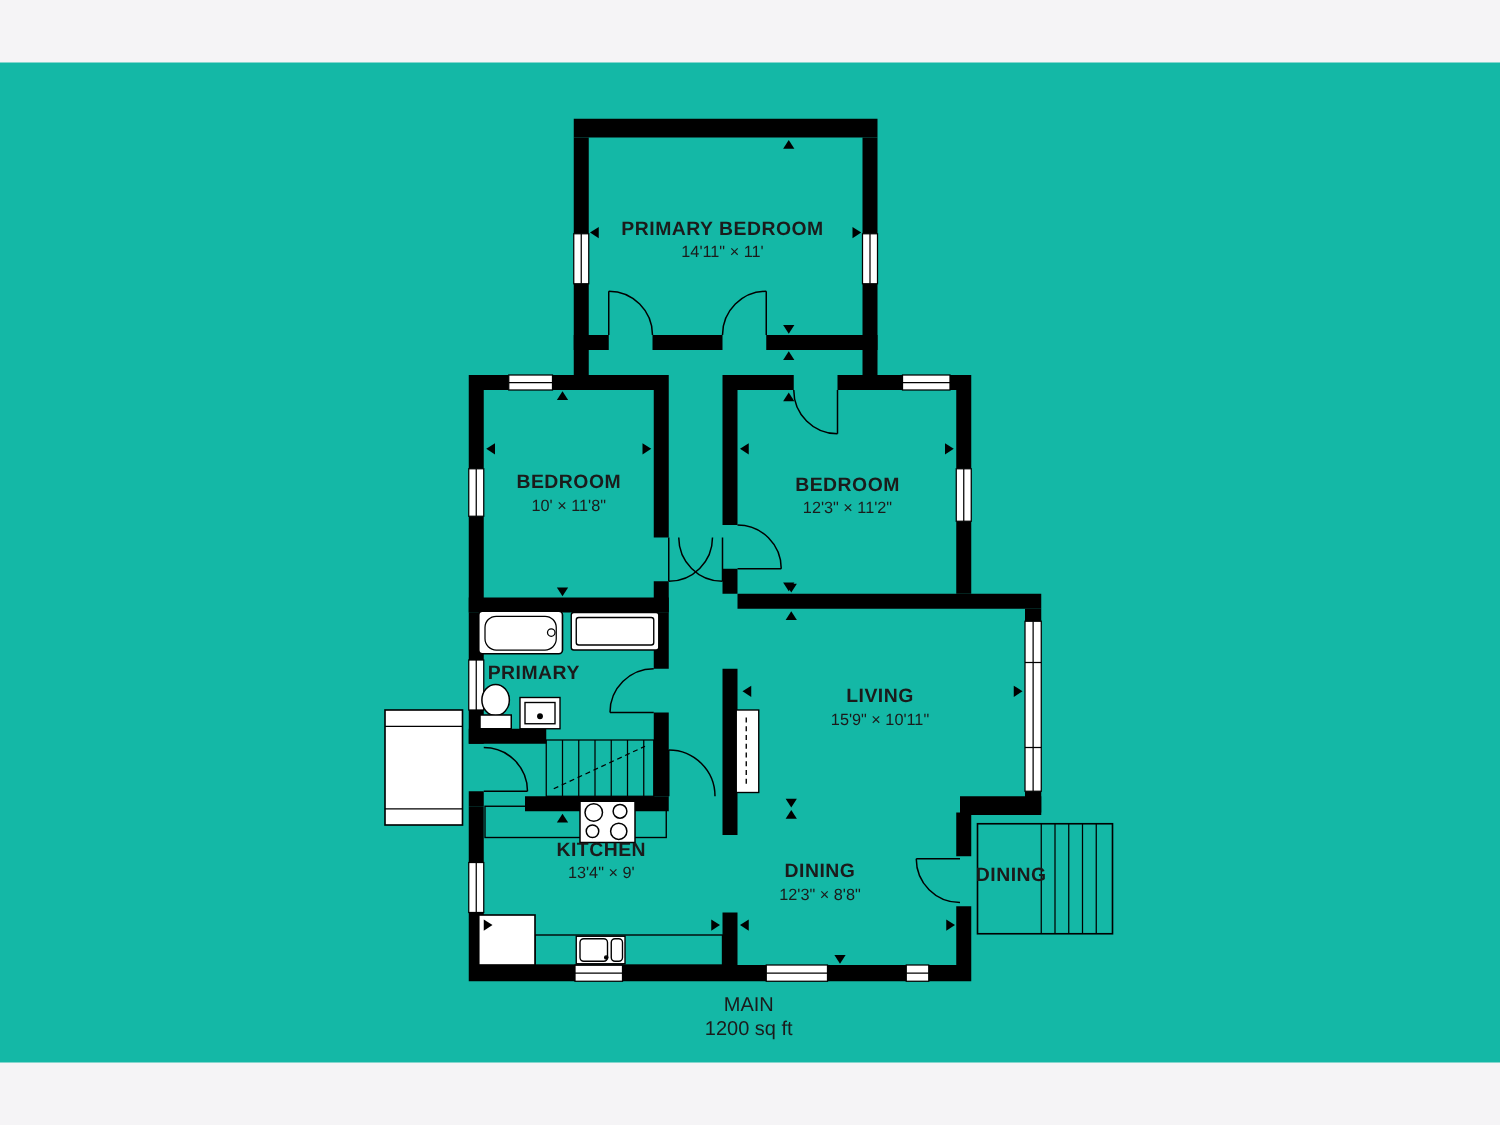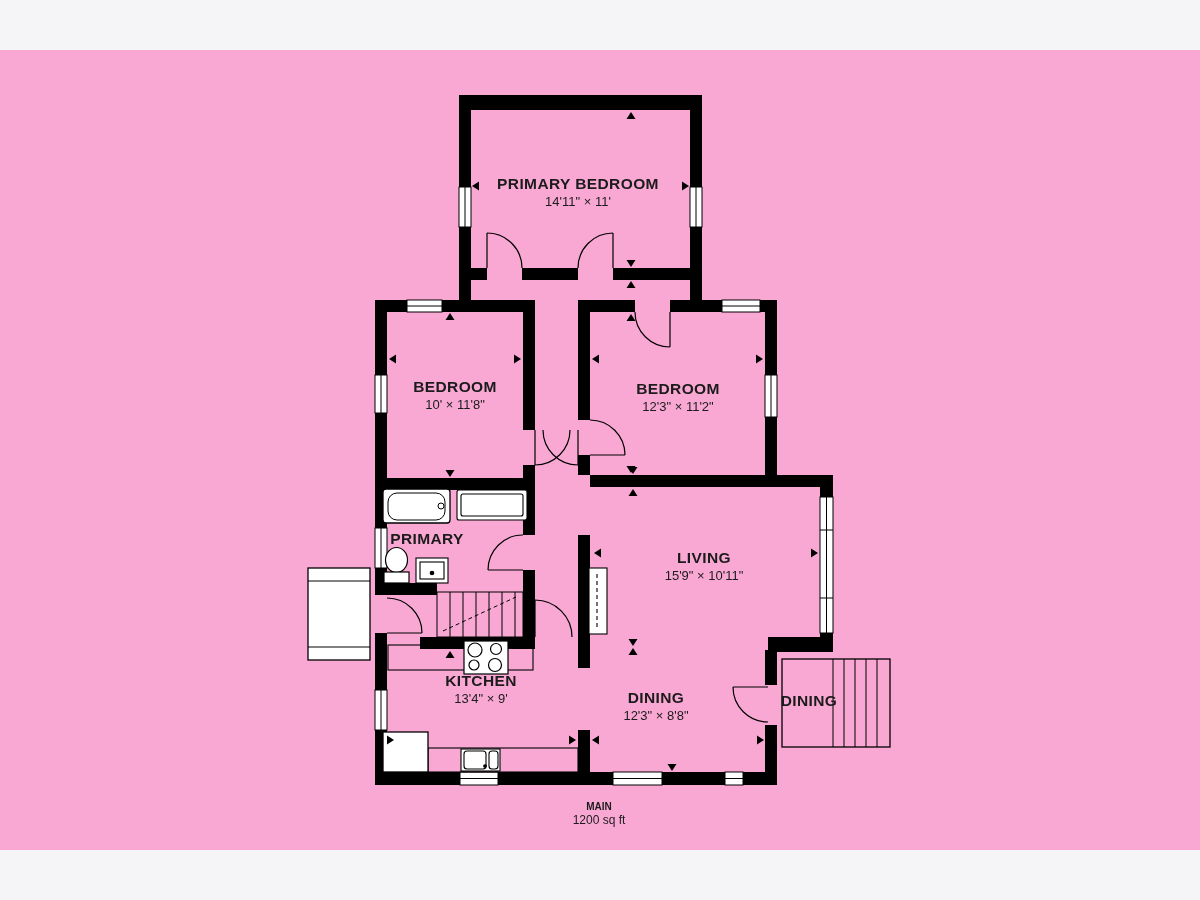--- a/index.html
+++ b/index.html
@@ -1,27 +1,27 @@
 <!DOCTYPE html>
 <html><head>
 <meta charset="utf-8">
 <style>
   html,body{margin:0;padding:0;background:#ffffff;}
-  .page{position:relative;width:1200px;height:900px;background:#f9a8d4;overflow:hidden;
+  .page{position:relative;width:1200px;height:900px;background:#14b8a6;overflow:hidden;
         font-family:"Liberation Sans", sans-serif;color:#222;}
   .band{position:absolute;left:0;width:1200px;background:#f5f4f6;}
   .band-top{top:0;height:50px;}
   .band-bottom{top:850px;height:50px;}
   .plan-svg{position:absolute;left:0;top:0;}
   .room-label{position:absolute;transform:translate(-50%,-50%);text-align:center;white-space:nowrap;line-height:1.15;}
   .room-name{font-size:15.5px;font-weight:600;letter-spacing:.4px;color:#1b1b1b;}
   .room-dims{font-size:13px;font-weight:400;margin-top:2px;color:#1b1b1b;}
   .floor-label{position:absolute;transform:translate(-50%,-50%);text-align:center;white-space:nowrap;line-height:1.2;}
-  .floor-name{font-size:10px;font-weight:700;color:#1b1b1b;}
-  .floor-area{font-size:12px;font-weight:400;margin-top:0;color:#1b1b1b;}
+  .floor-name{font-size:16px;font-weight:400;color:#1b1b1b;}
+  .floor-area{font-size:16px;font-weight:400;margin-top:0;color:#1b1b1b;}
 </style>
 </head>
 <body>
 
 <div class="page">
   <div class="band band-top"></div>
   <div class="band band-bottom"></div>
 
   <svg class="plan-svg" width="1200" height="900" viewBox="0 0 1200 900">
 

